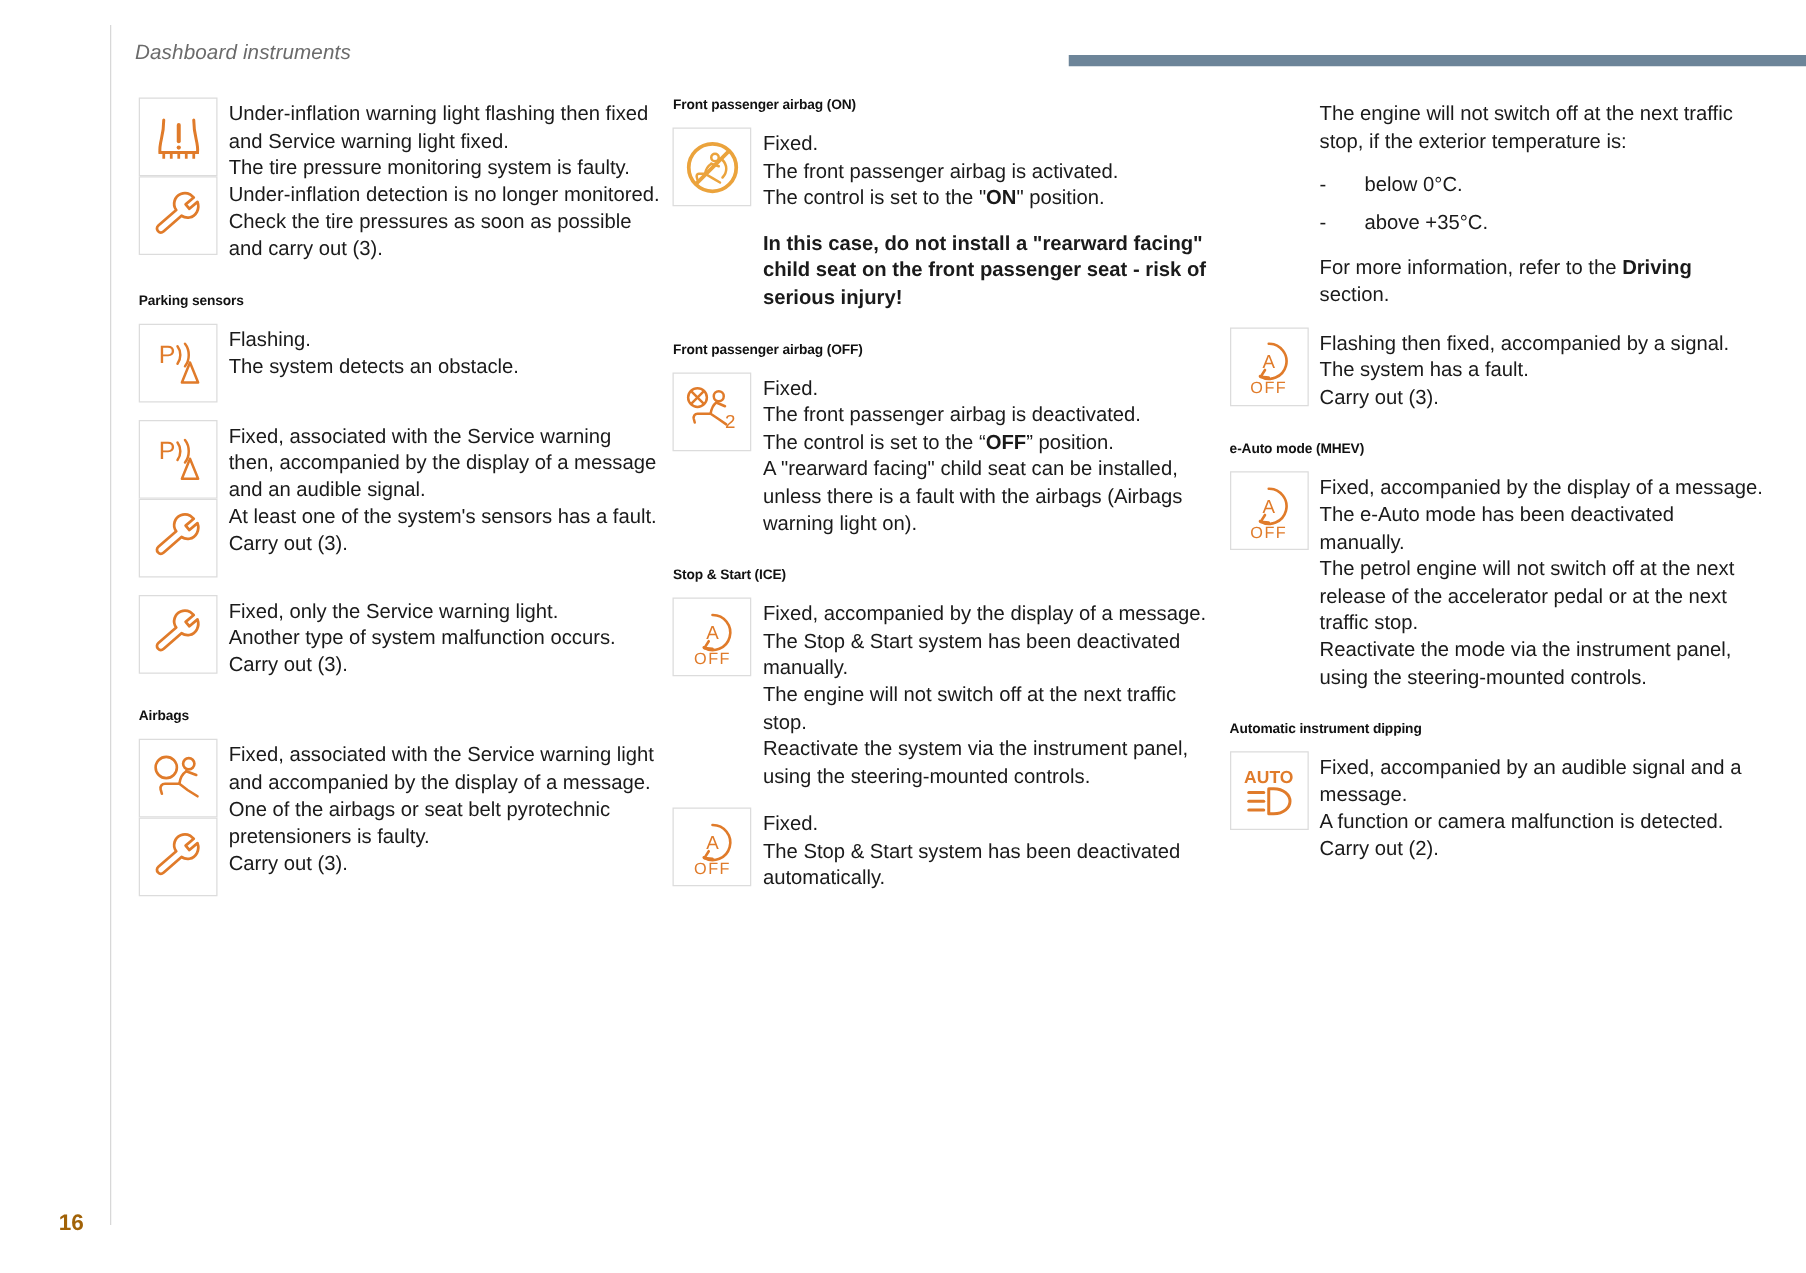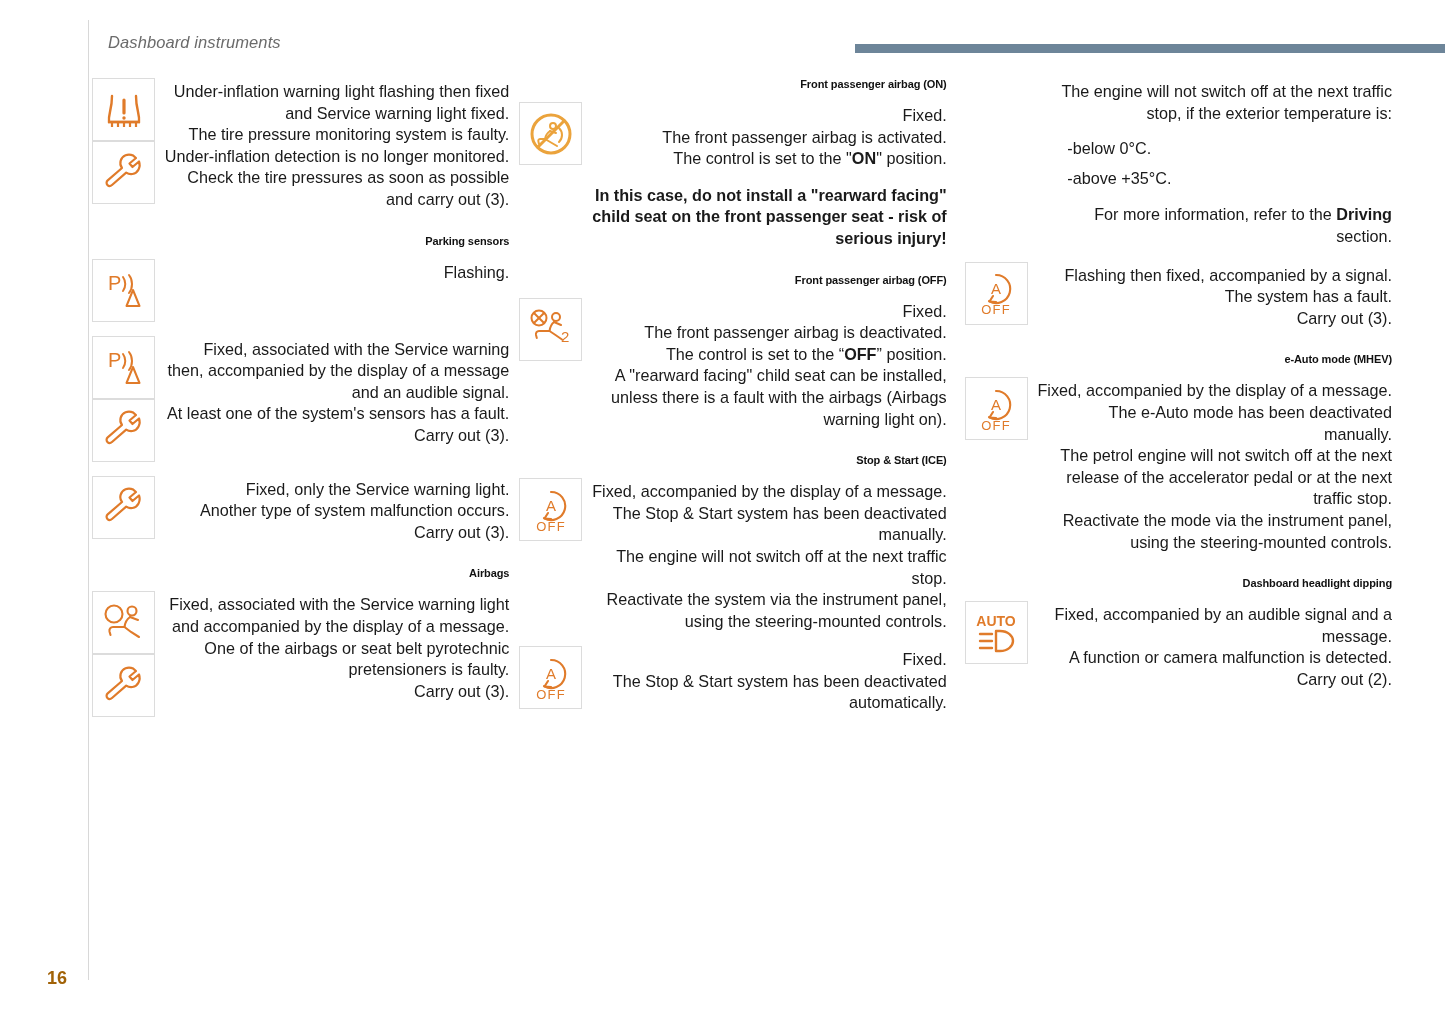--- a/index.html
+++ b/index.html
@@ -42,25 +42,24 @@
     position: absolute;
     left: 47px; top: 968px;
     font-size: 18px;
     font-weight: bold;
     color: #a16207;
   }
 
   
   .columns {
     position: absolute;
-    left: 92px; top: 78px;
+    left: 111px; top: 78px;
     width: 1300px;
     display: flex;
     gap: 0;
-    text-align: right;
   }
   .col { width: 433px; position: relative; }
   .col.c1 { width: 420px; }
   .col.c2 { width: 430px; margin-left: 10px; }
   .col.c3 { width: 430px; margin-left: 18px; }
 
   
   .section-heading {
     font-size: 11px;
     font-weight: bold;
@@ -164,20 +163,21 @@
           <svg width="48" height="48" viewBox="0 0 48 48">
             <text x="8" y="24" font-family="Liberation Sans, sans-serif" font-size="20" fill="#e07b2a">P</text>
             <path d="M23 11 C26 15, 26 21, 23 25" fill="none" stroke="#e07b2a" stroke-width="2" stroke-linecap="round"></path>
             <path d="M29 9 C33 14, 33 22, 29 27" fill="none" stroke="#e07b2a" stroke-width="2" stroke-linecap="round"></path>
             <path d="M33 24 L26.5 40 L39.5 40 Z" fill="none" stroke="#e07b2a" stroke-width="2" stroke-linejoin="round"></path>
           </svg>
         </div>
       </div>
       <div class="entry-text">
         <p>Flashing.</p>
+        <p>The system detects an obstacle.</p>
       </div>
     </div>
 
     <div class="entry">
       <div class="icon-stack">
         <div class="icon-box">
           <svg width="48" height="48" viewBox="0 0 48 48">
             <text x="8" y="24" font-family="Liberation Sans, sans-serif" font-size="20" fill="#e07b2a">P</text>
             <path d="M23 11 C26 15, 26 21, 23 25" fill="none" stroke="#e07b2a" stroke-width="2" stroke-linecap="round"></path>
             <path d="M29 9 C33 14, 33 22, 29 27" fill="none" stroke="#e07b2a" stroke-width="2" stroke-linecap="round"></path>
@@ -383,21 +383,21 @@
         </div>
       </div>
       <div class="entry-text">
         <p>Fixed, accompanied by the display of a message.</p>
         <p>The e-Auto mode has been deactivated manually.</p>
         <p>The petrol engine will not switch off at the next release of the accelerator pedal or at the next traffic stop.</p>
         <p>Reactivate the mode via the instrument panel, using the steering-mounted controls.</p>
       </div>
     </div>
 
-    <div class="section-heading">Dashboard headlight dipping</div>
+    <div class="section-heading">Automatic instrument dipping</div>
 
     <div class="entry">
       <div class="icon-stack">
         <div class="icon-box">
           <svg width="52" height="52" viewBox="0 0 52 52">
             <text x="26" y="19" text-anchor="middle" font-family="Liberation Sans, sans-serif" font-size="14" font-weight="bold" fill="#e07b2a">AUTO</text>
             <line x1="10" y1="27" x2="22" y2="27" stroke="#e07b2a" stroke-width="2.4" stroke-linecap="round"></line>
             <line x1="10" y1="34" x2="22" y2="34" stroke="#e07b2a" stroke-width="2.4" stroke-linecap="round"></line>
             <line x1="10" y1="41" x2="22" y2="41" stroke="#e07b2a" stroke-width="2.4" stroke-linecap="round"></line>
             <path d="M26 24 L30 24 C38 24, 43 29, 43 34 C43 39, 38 44, 30 44 L26 44 Z" fill="none" stroke="#e07b2a" stroke-width="2.4" stroke-linejoin="round"></path>

